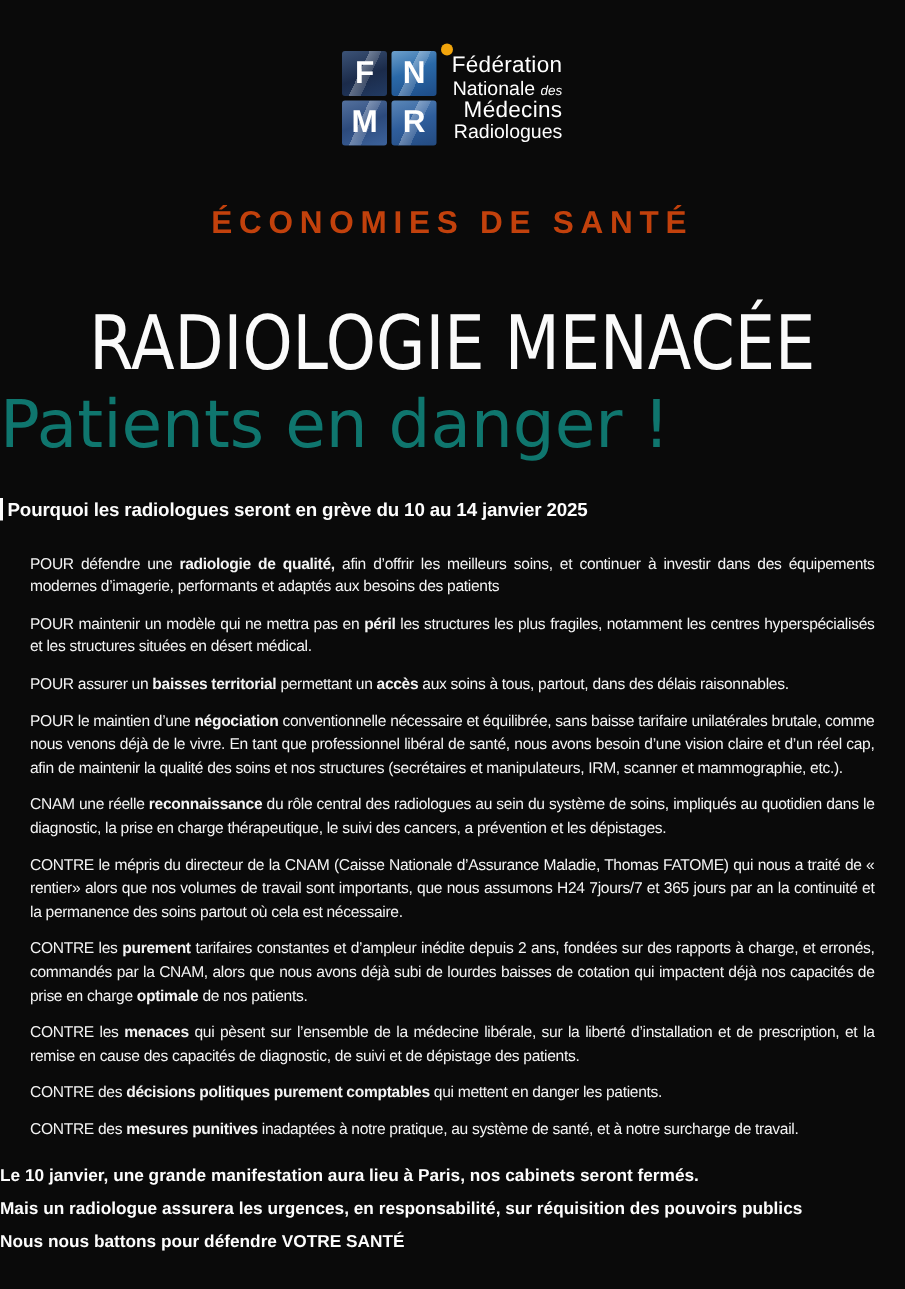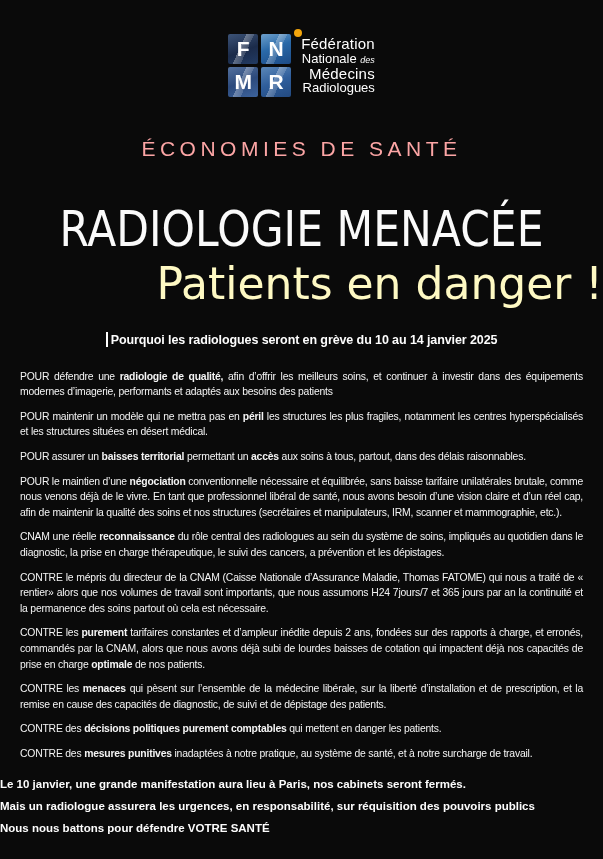--- a/index.html
+++ b/index.html
@@ -46,53 +46,52 @@
   }
   .logo-text { line-height: 1.05; color: #ffffff; text-align: right; }
   .lt-big { font-size: 15px; letter-spacing: .2px; }
   .lt-med { font-size: 13px; }
   .lt-sm  { font-size: 9px; font-style: italic; }
 
   
   .kicker {
     margin-top: 40px;
     text-align: center;
-    font-weight: normal;
+    font-weight: bold;
     font-size: 21px;
     letter-spacing: 4.5px;
-    color: #fca5a5;
+    color: #c2410c;
   }
 
   
   .title1 {
     margin: 40px 0 0;
     text-align: center;
     font-family: "DejaVu Sans", sans-serif;
     font-weight: normal;
     font-size: 50px;
     line-height: 1.12;
     white-space: nowrap;
     transform: scaleX(.85);
     transform-origin: center;
     color: #fafafa;
   }
   .title2 {
     margin: 2px 0 0;
-    text-align: right;
+    text-align: left;
     font-family: "DejaVu Sans", sans-serif;
     font-weight: normal;
     font-size: 44px;
     line-height: 1.15;
-    color: #fef9c3;
+    color: #0f766e;
   }
 
   
   .strike-line {
     margin-top: 22px;
-    text-align: center;
     font-weight: bold;
     font-size: 12.5px;
     letter-spacing: -0.1px;
   }
   .caret {
     display: inline-block;
     width: 2px; height: 15px;
     background: #ffffff;
     margin-right: 3px;
     vertical-align: -3px;

